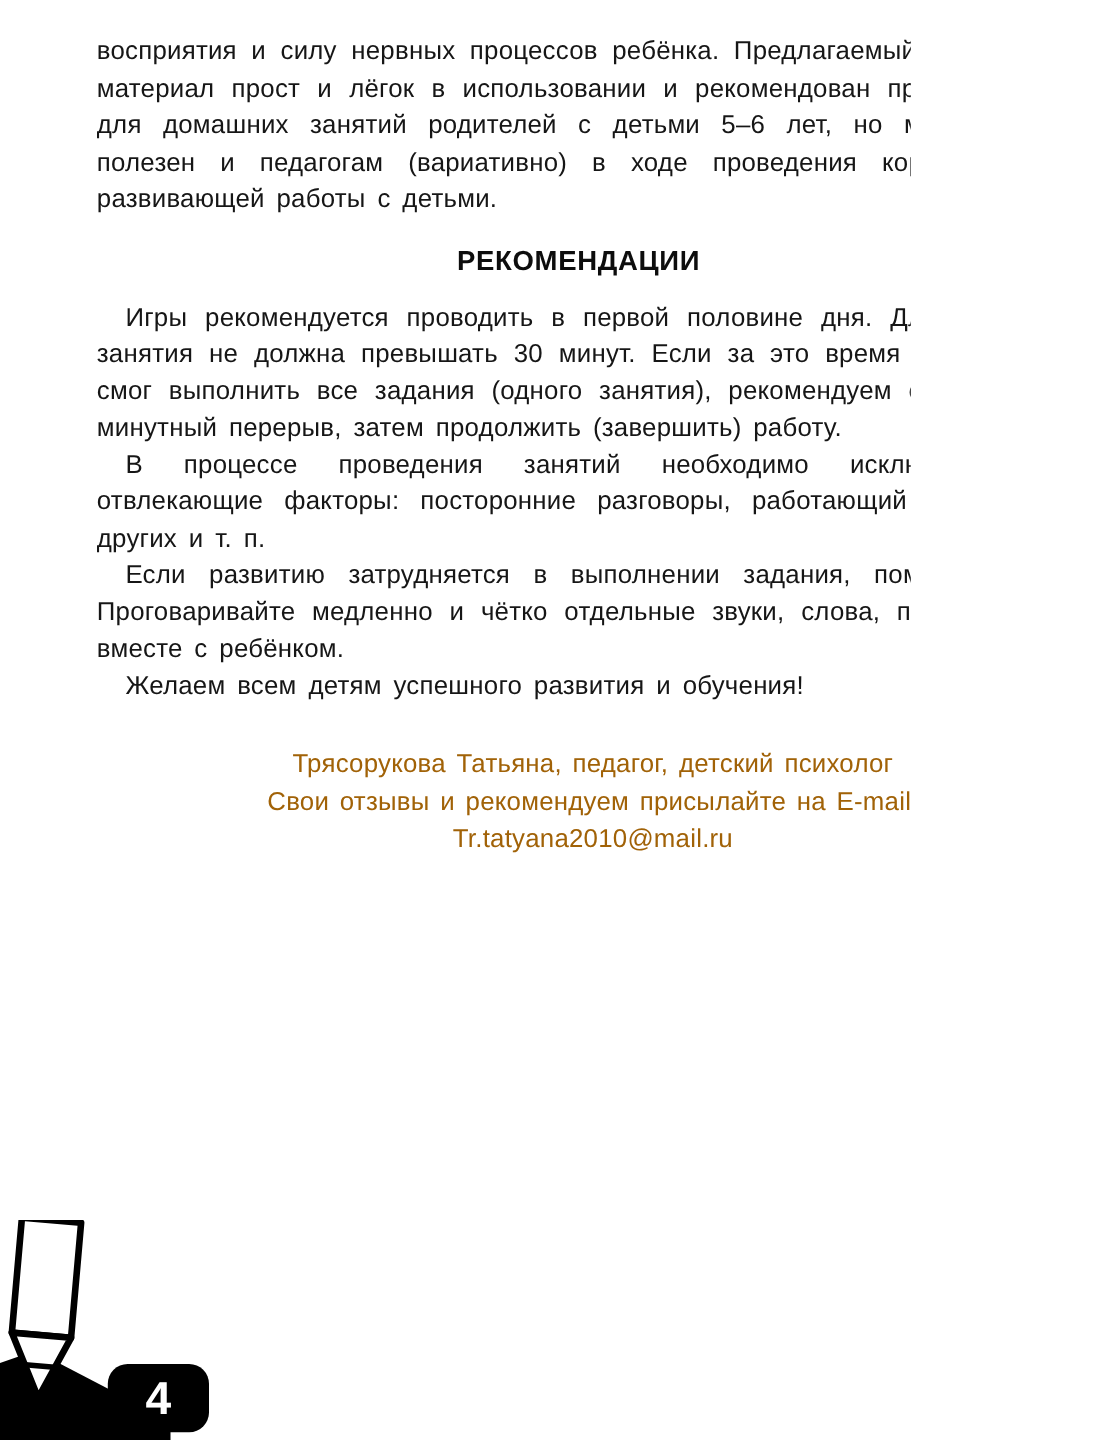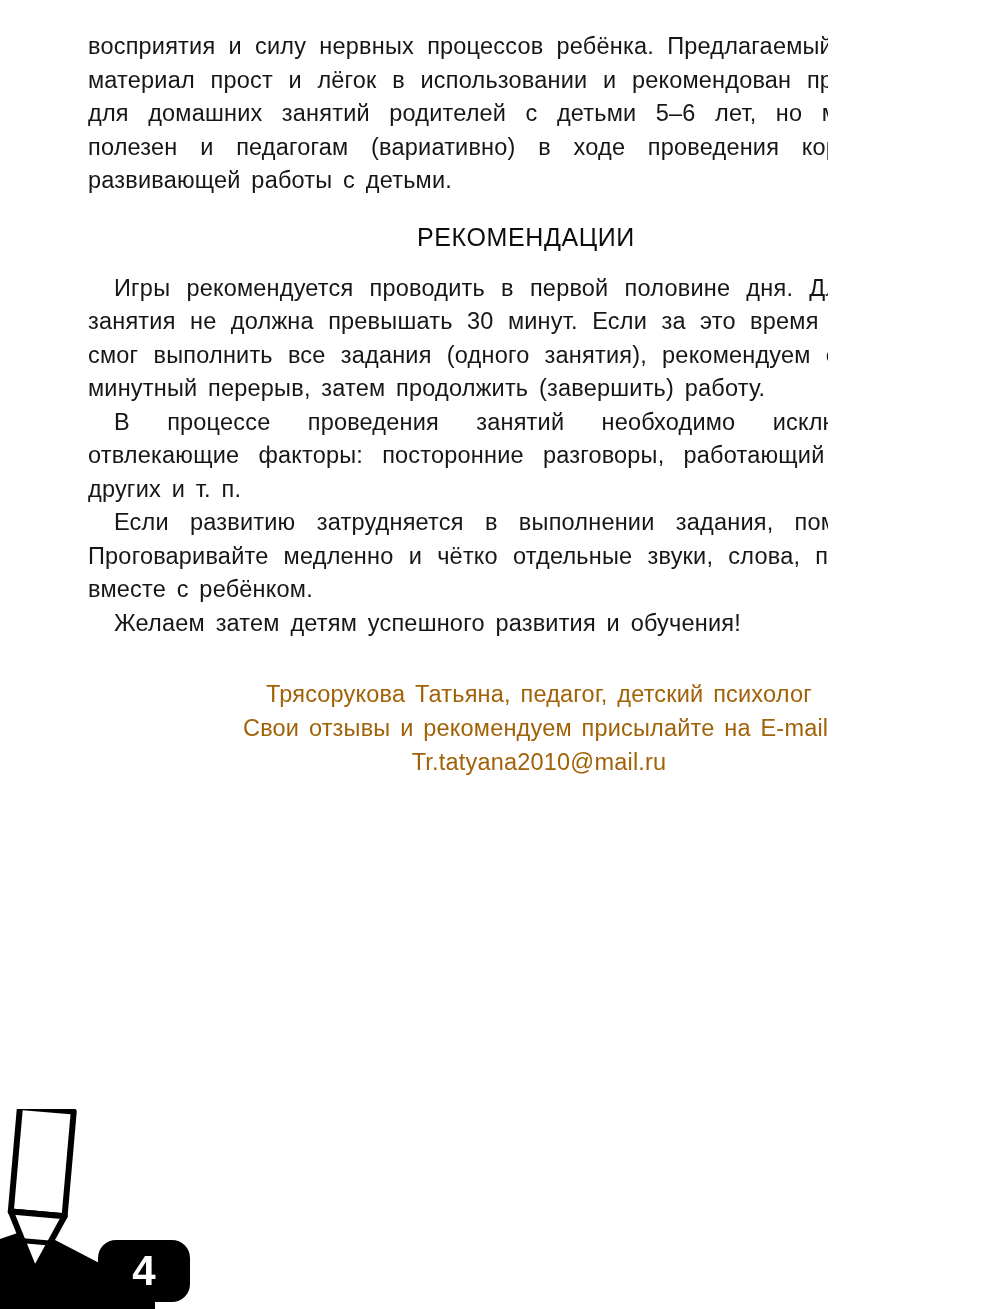--- a/index.html
+++ b/index.html
@@ -32,21 +32,21 @@
     text-align: justify;
     word-spacing: 4px;
     letter-spacing: 0.2px;
     color: #161616;
   }
 
   .para.indent { text-indent: 26px; }
 
   .section-heading {
     font-size: 25px;
-    font-weight: normal;
+    font-weight: bold;
     text-align: center;
     letter-spacing: 0.6px;
     margin-top: 25px;
     margin-bottom: 20px;
     color: #0d0d0d;
   }
 
   .signature {
     margin-top: 37px;
     padding-left: 26px;
@@ -108,21 +108,21 @@
     <h2 class="section-heading">РЕКОМЕНДАЦИИ</h2>
 
     <p class="para indent">Игры рекомендуется проводить в первой половине дня. Длительность занятия не должна превышать 30 минут. Если за это время ребёнок не смог выполнить все задания (одного занятия), рекомендуем сделать 15-минутный перерыв, затем продолжить (завершить) работу.</p>
 
 
     <p class="para indent">В процессе проведения занятий необходимо исключить все отвлекающие факторы: посторонние разговоры, работающий телевизор, других и т. п.</p>
 
     <p class="para indent">Если развитию затрудняется в выполнении задания, помогите ему. Проговаривайте медленно и чётко отдельные звуки, слова, предложения вместе с ребёнком.</p>
 
 
-    <p class="para indent">Желаем затем детям успешного развития и обучения!</p>
+    <p class="para indent">Желаем всем детям успешного развития и обучения!</p>
 
     <div class="signature">
       <p class="sig-line">Трясорукова Татьяна, педагог, детский психолог</p>
       <p class="sig-line">Свои отзывы и рекомендуем присылайте на E-mail:</p>
       <p class="sig-line">Tr.tatyana2010@mail.ru</p>
     </div>
 
   </div>
 
   <div class="footer-art">

